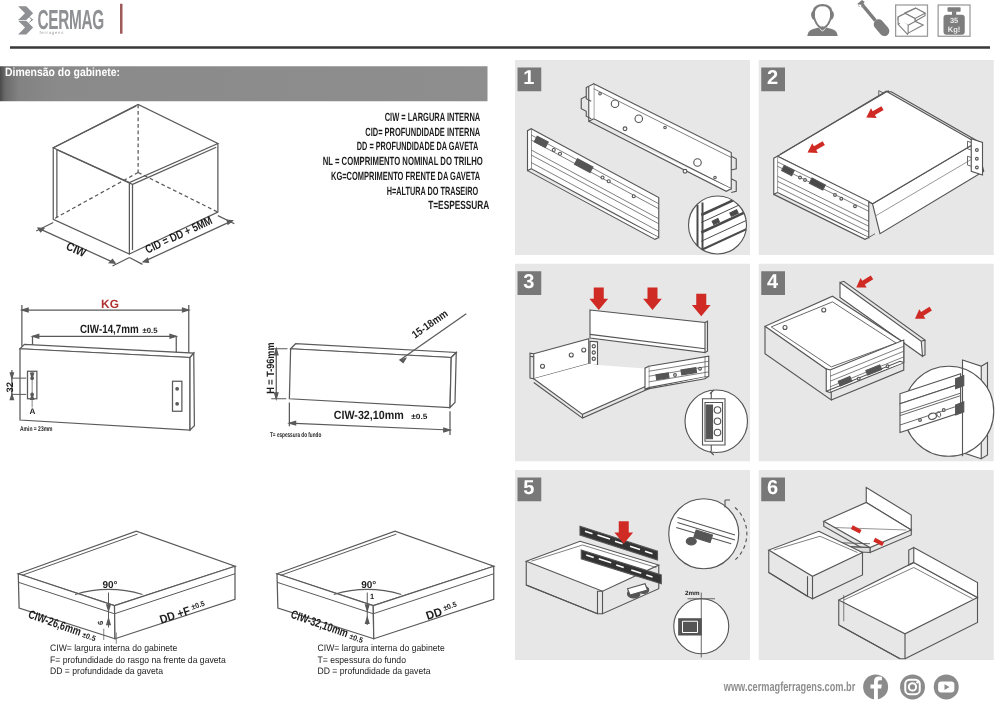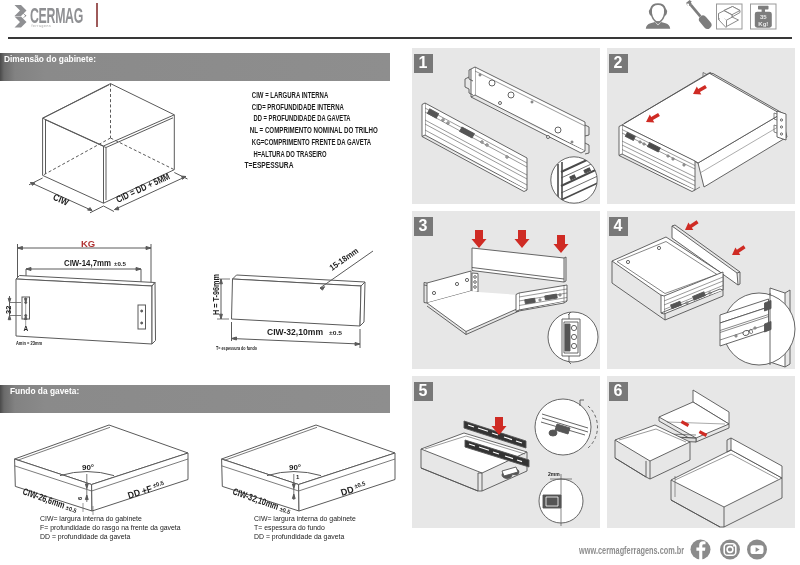--- a/index.html
+++ b/index.html
@@ -61,23 +61,22 @@
       <rect x="116.6" y="7" width="3.4" height="3"></rect>
       <rect x="109.8" y="9.7" width="17" height="16" rx="2.4"></rect>
     </g>
     <text x="118.3" y="16.8" font-size="6" font-weight="bold" fill="#ececec" text-anchor="middle">35</text>
     <text x="118.3" y="23.6" font-size="6" font-weight="bold" fill="#ececec" text-anchor="middle">Kg!</text>
   </g>
 </svg>
 <div class="abs" style="left:8px;top:36.5px;width:784px;height:2px;background:#383838"></div>
 
 <div class="bar" style="top:53px"><span style="margin-left:4px">Dimensão do gabinete:</span></div>
-<div class="bar" style="top:385px"><span style="margin-left:10px">Fundo da gaveta:</span></div>
-
-<div class="abs legend" style="left:213px;top:89px;width:210px;text-align:left;font-weight:bold;font-size:9.5px;line-height:11.7px;color:#1d1d1d;white-space:nowrap">
+
+<div class="abs legend" style="left:213px;top:89px;width:210px;text-align:right;font-weight:bold;font-size:9.5px;line-height:11.7px;color:#1d1d1d;white-space:nowrap">
 <div style="transform:scaleX(.63)">CIW = LARGURA INTERNA</div>
 <div style="transform:scaleX(.63)">CID= PROFUNDIDADE INTERNA</div>
 <div style="transform:scaleX(.615)">DD = PROFUNDIDADE DA GAVETA</div>
 <div style="transform:scaleX(.65)">NL = COMPRIMENTO NOMINAL DO TRILHO</div>
 <div style="transform:scaleX(.63)">KG=COMPRIMENTO FRENTE DA GAVETA</div>
 <div style="transform:scaleX(.615)">H=ALTURA DO TRASEIRO</div>
 <div style="transform:scaleX(.70)">T=ESPESSURA</div>
 </div>
 
 <svg style="left:15px;top:70px" width="215" height="150" viewBox="0 0 215 150">

